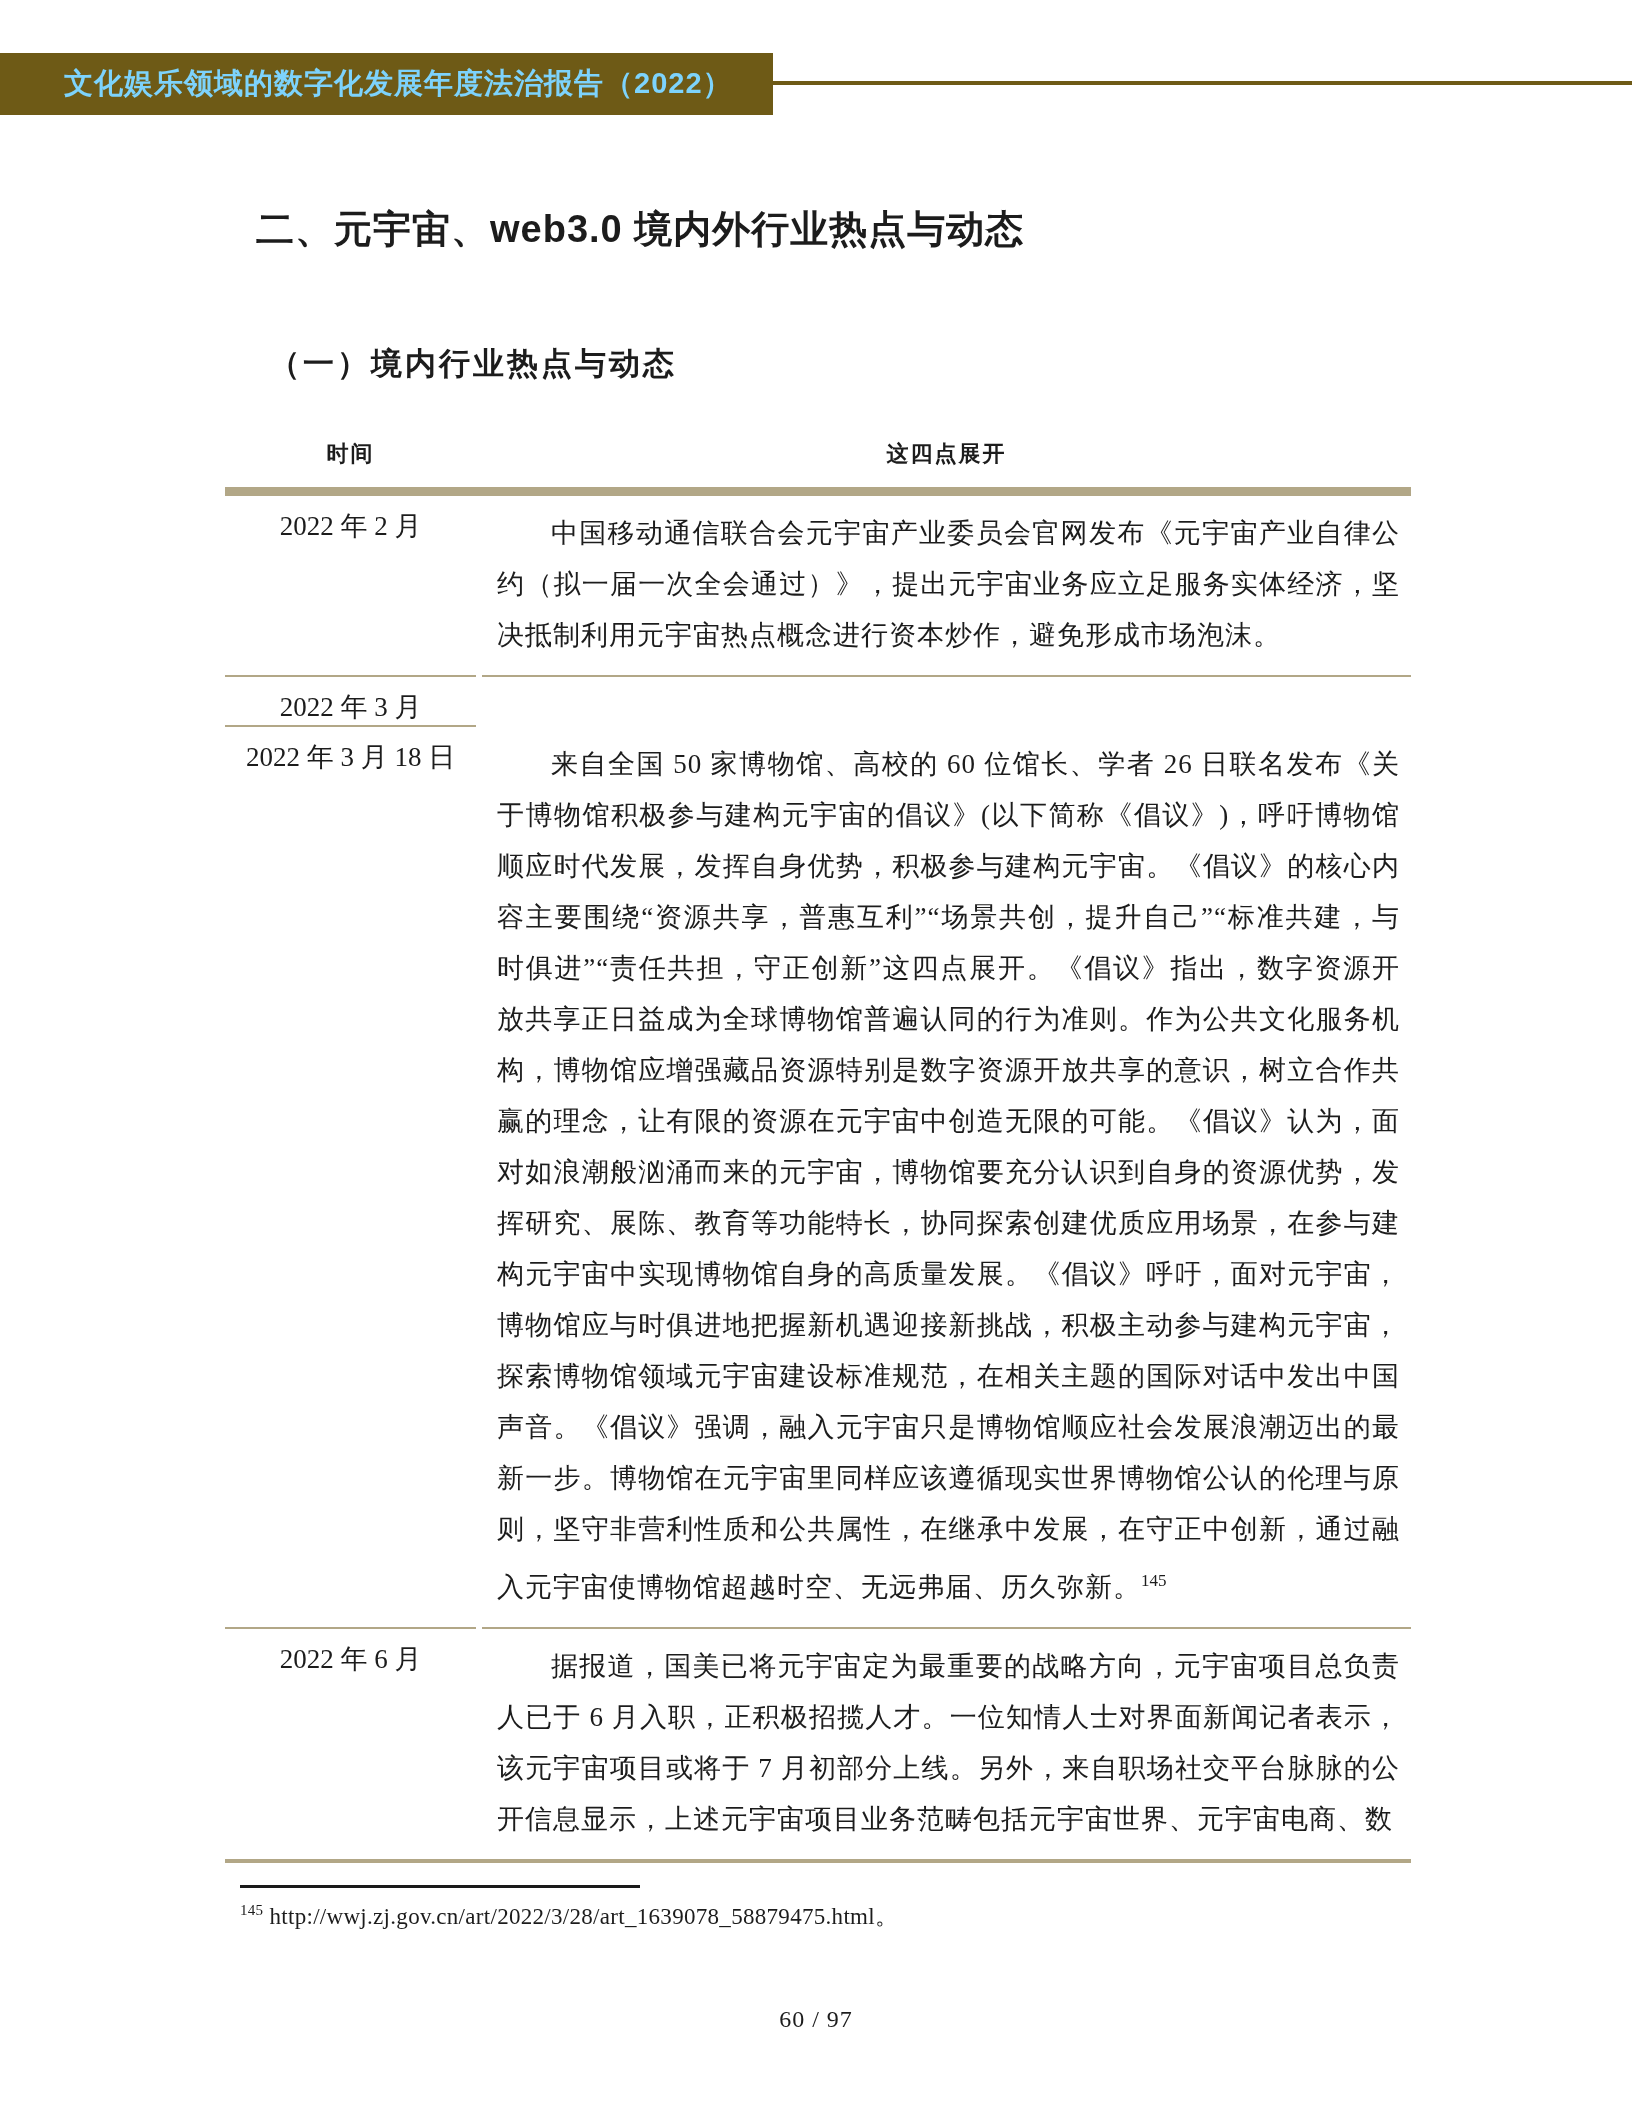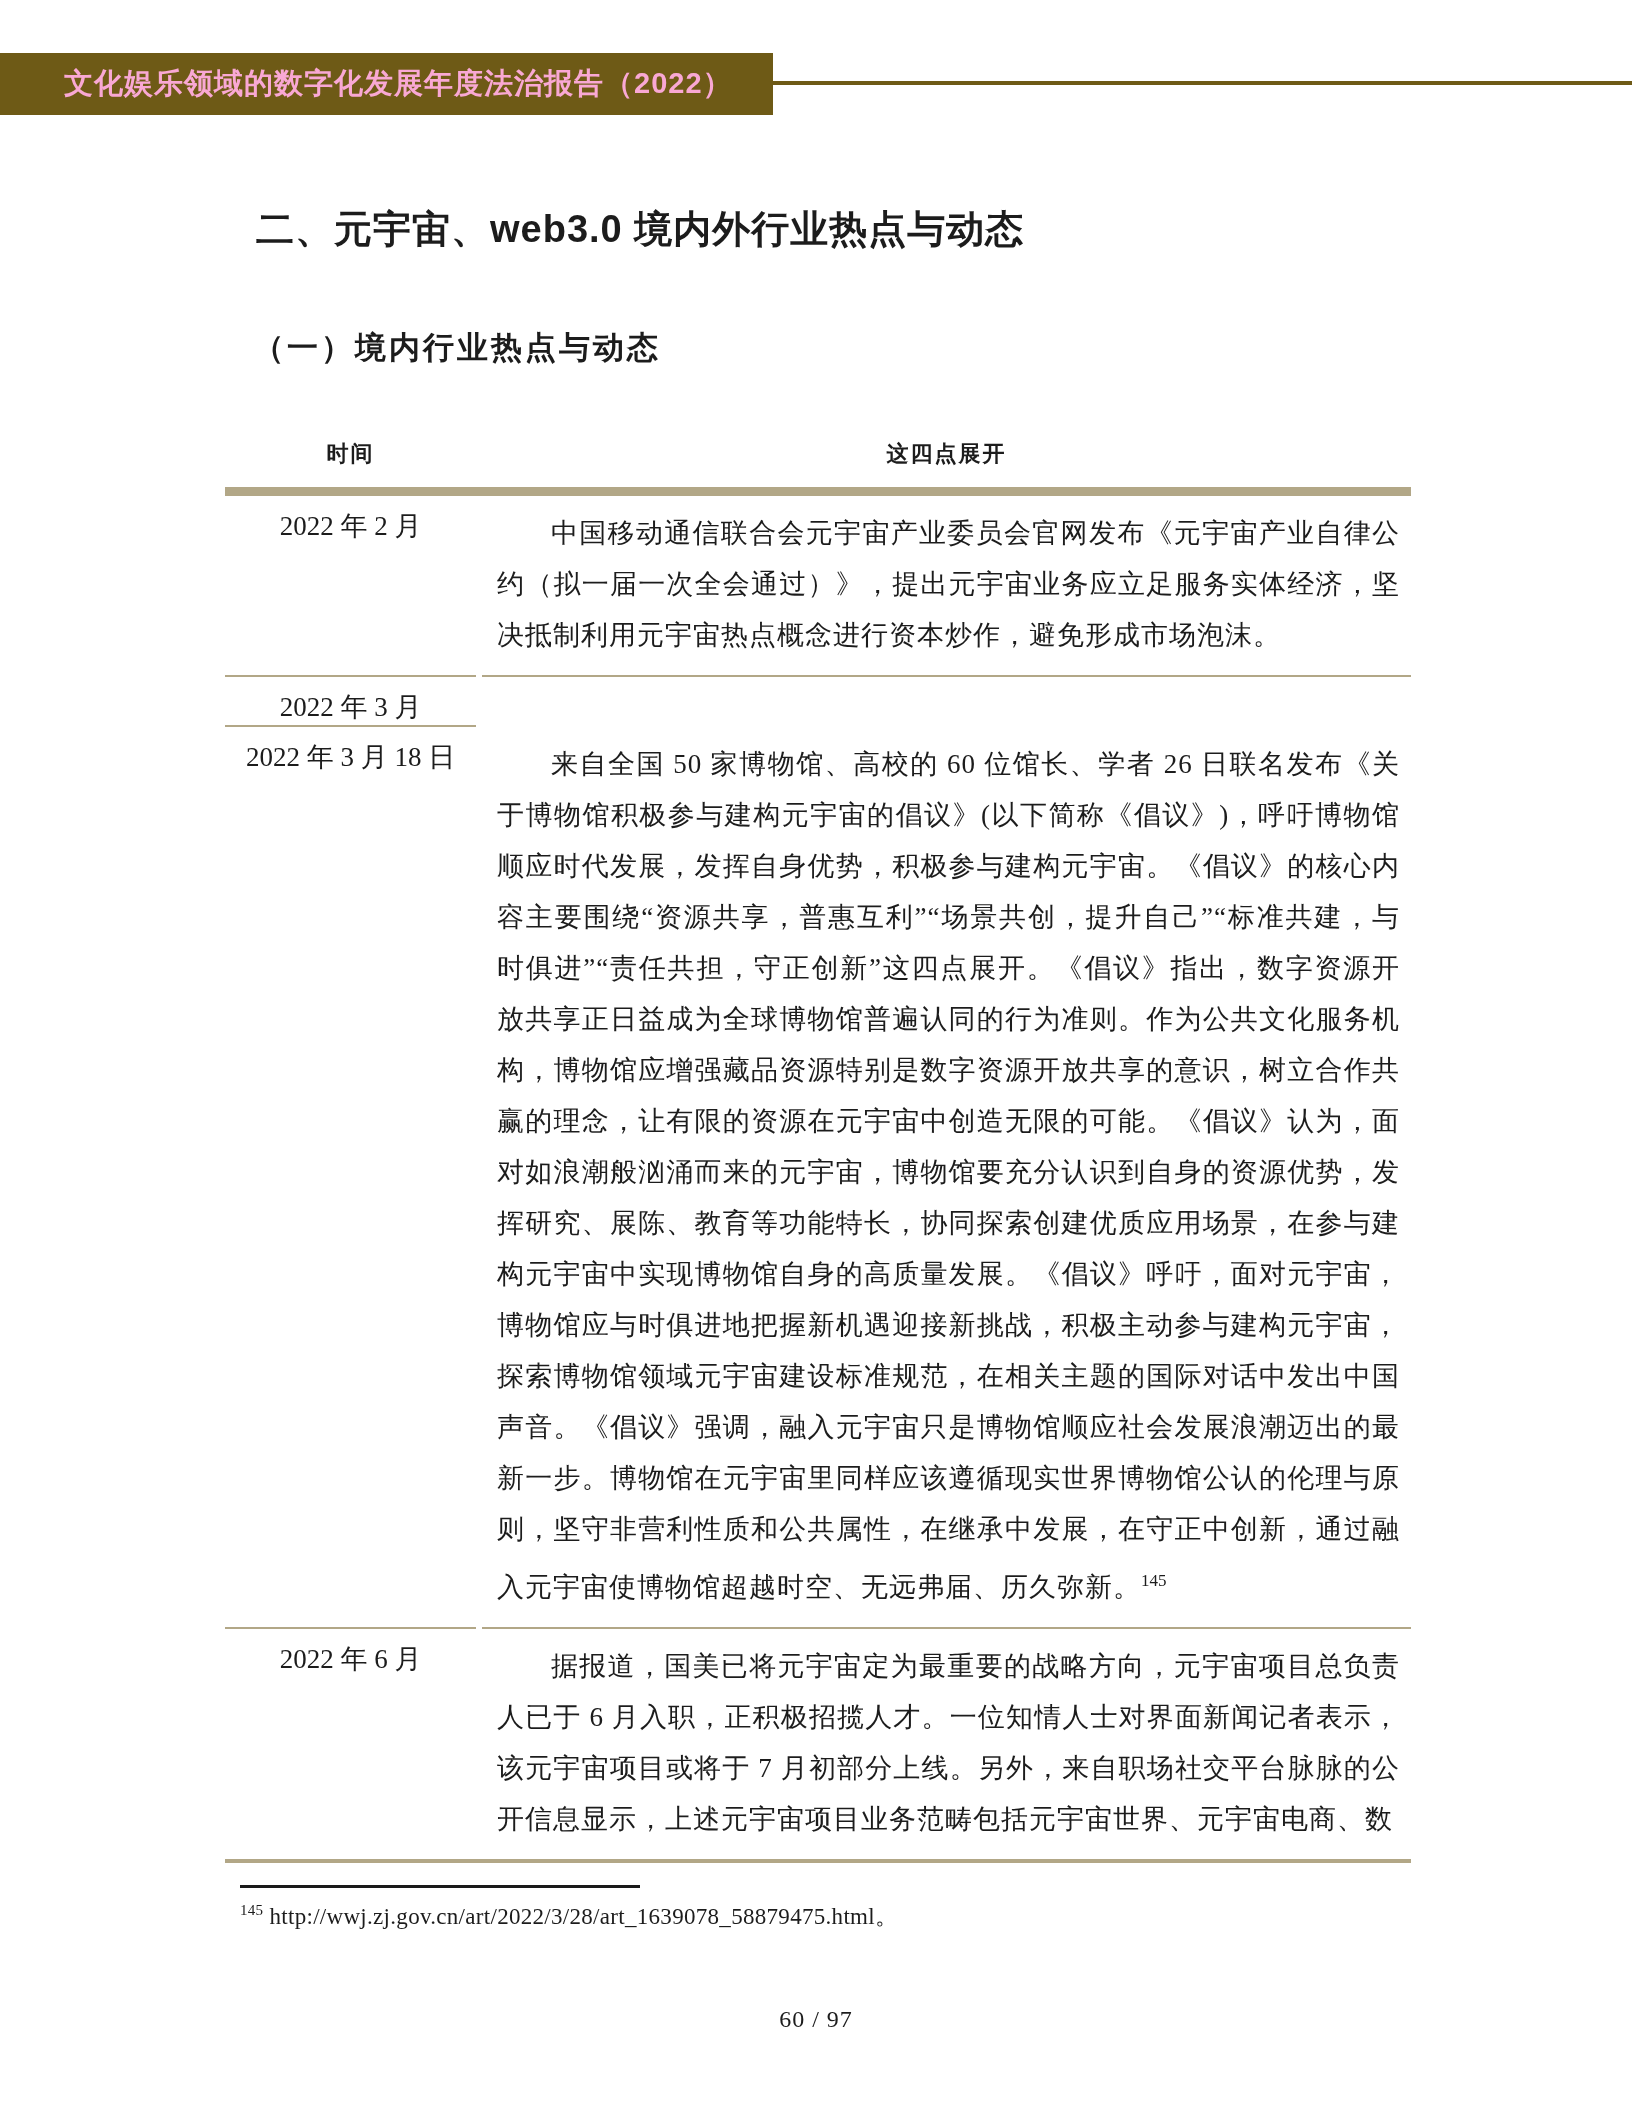--- a/index.html
+++ b/index.html
@@ -17,35 +17,35 @@
     font-family:"Liberation Serif","DejaVu Serif",serif;
     color:var(--ink);
   }
   .header-bar{
     position:absolute;left:0;top:53px;width:773px;height:62px;
     background:var(--olive);
     display:flex;align-items:center;
     box-sizing:border-box;padding-left:64px;
   }
   .header-bar .band-title{
-    color:#f9a8d4;
+    color:#7dd3fc;
     font-family:"Liberation Sans","DejaVu Sans",sans-serif;
     font-weight:bold;font-size:29px;letter-spacing:1px;white-space:nowrap;
   }
   .header-rule{
     position:absolute;left:773px;top:81px;width:859px;height:4px;
     background:var(--olive);
   }
   .section-title{
     position:absolute;left:244px;top:192px;margin:12px;
     font-family:"Liberation Sans","DejaVu Sans",sans-serif;
     font-size:38px;font-weight:bold;letter-spacing:1px;white-space:nowrap;
   }
   .subsection-title{
-    position:absolute;left:253px;top:327px;margin:0;
+    position:absolute;left:253px;top:327px;margin:16px;
     font-family:"Liberation Serif","DejaVu Serif",serif;
     font-size:31px;font-weight:bold;letter-spacing:3px;white-space:nowrap;
   }
   .events-table{
     position:absolute;left:225px;top:421px;width:1186px;
     border-bottom:4px solid var(--tan);
     box-sizing:border-box;
   }
   .thead{
     display:flex;gap:6px;

